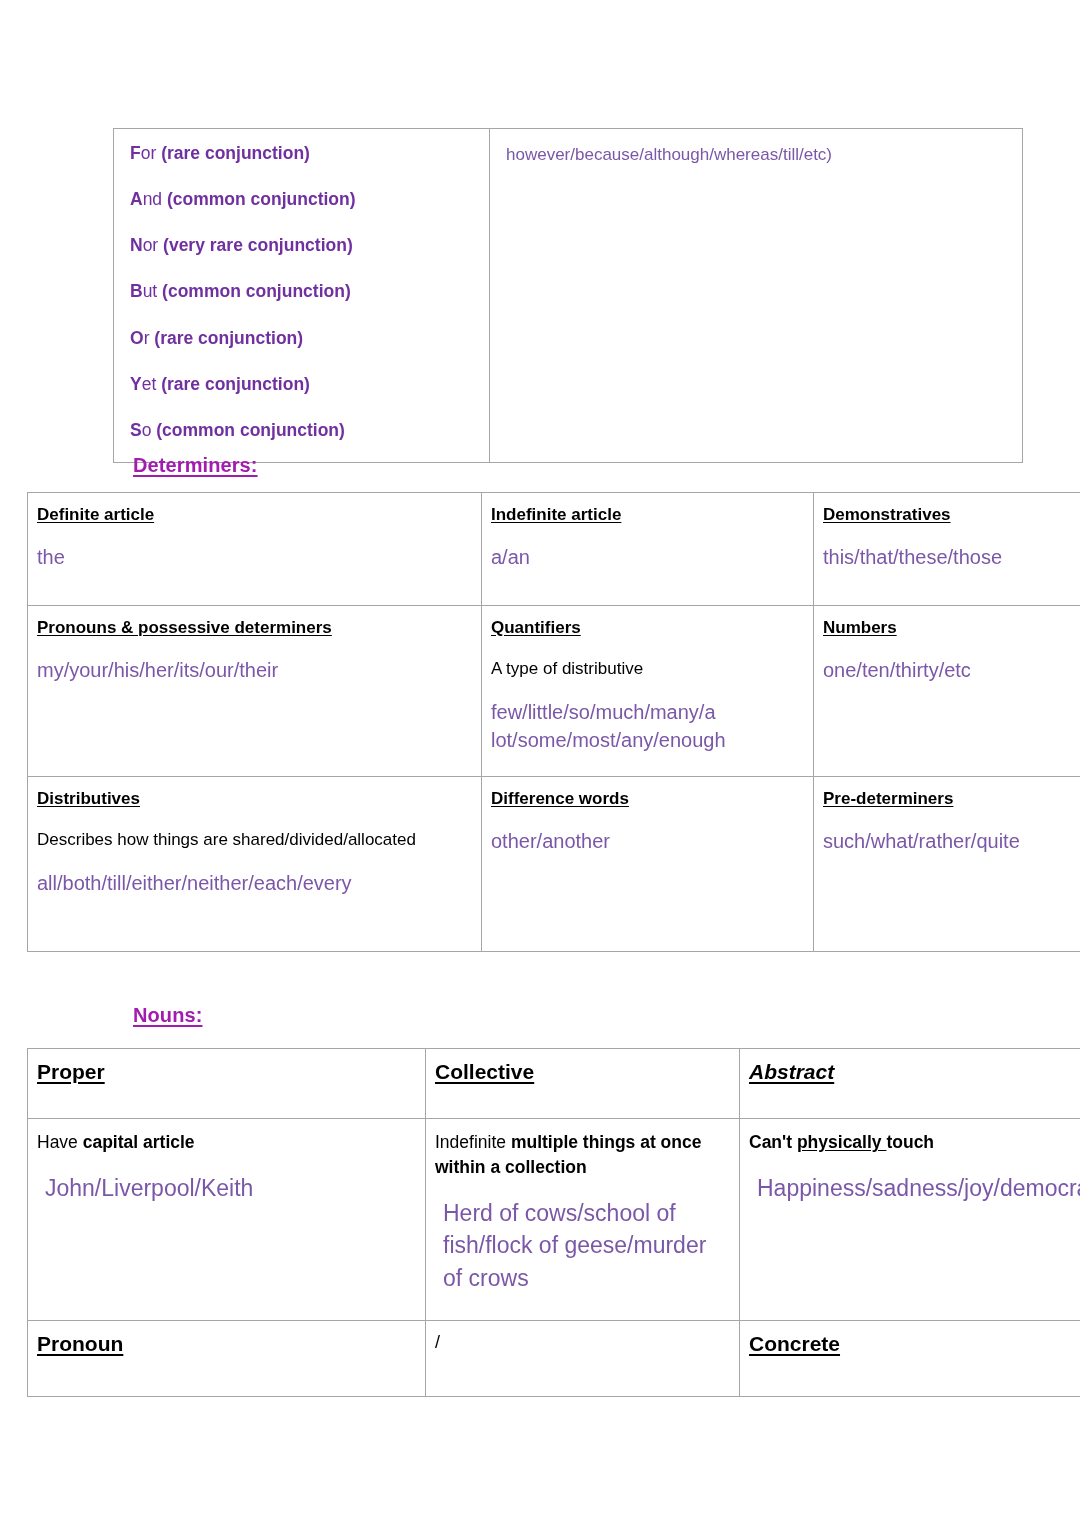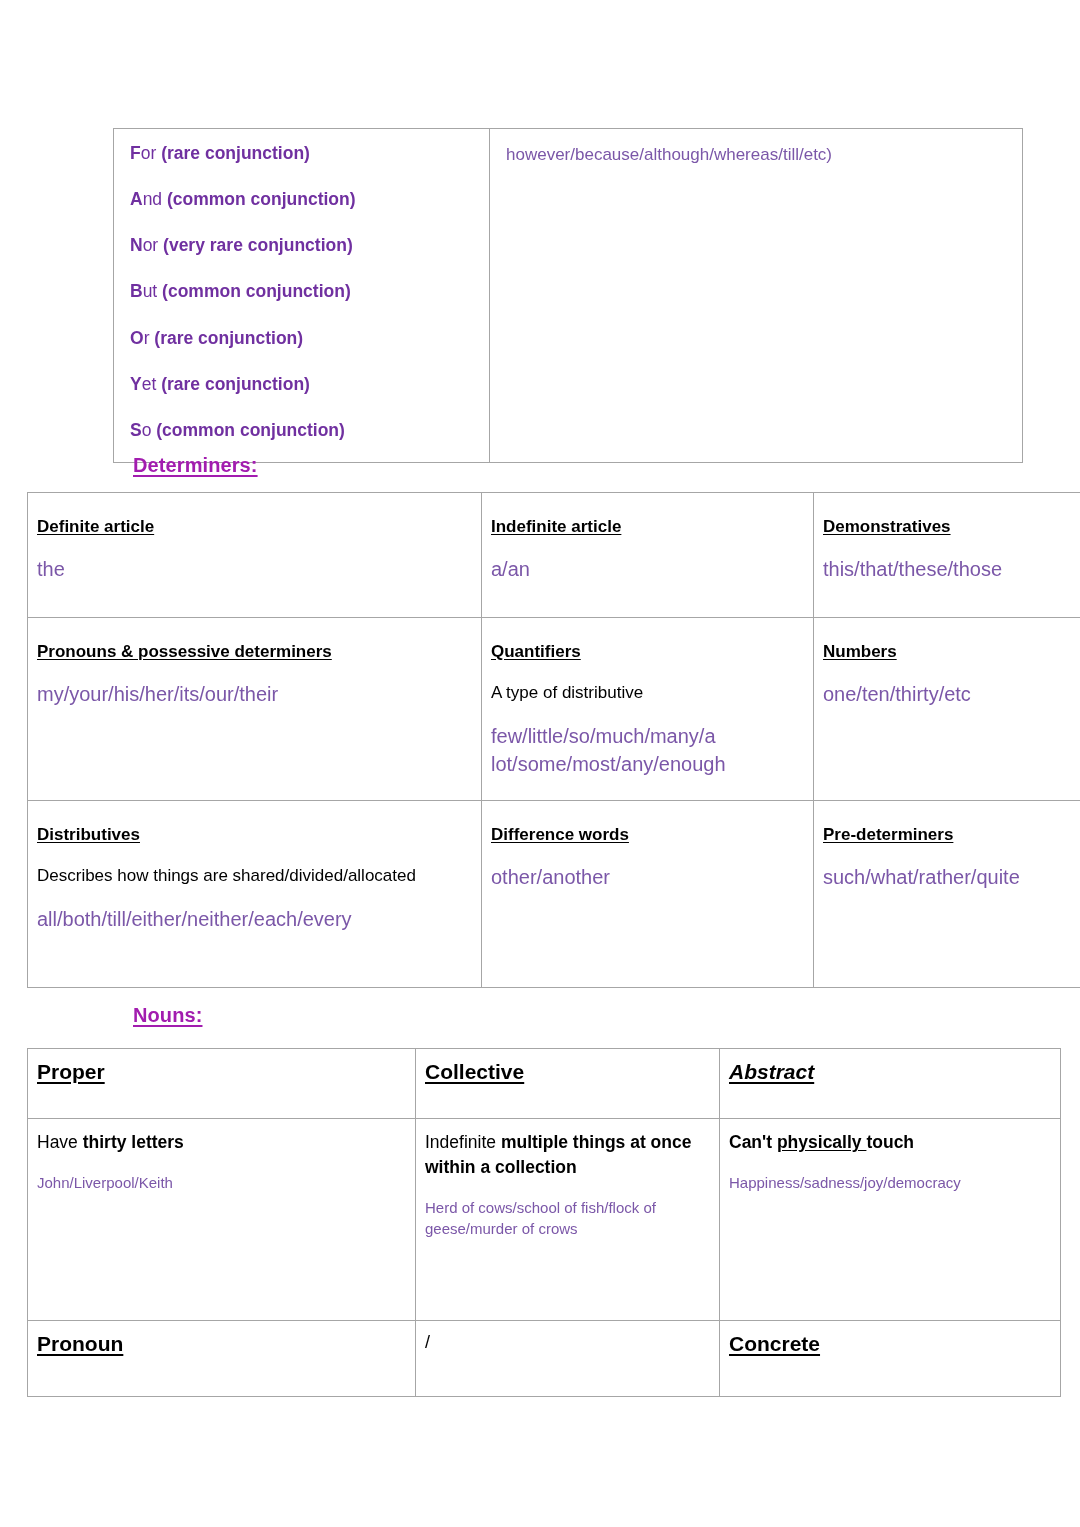--- a/index.html
+++ b/index.html
@@ -79,21 +79,21 @@
   #heading-determiners { left: 133px; top: 454px; }
   #heading-nouns       { left: 133px; top: 1004px; }
 
   
   .det-table {
     position: absolute;
     left: 27px;
     top: 492px;
     width: 1015px;
   }
-  .det-table td { padding: 24px 9px 14px 9px; }
+  .det-table td { padding: 12px 9px 14px 9px; }
   .det-c1 { width: 435px; }
   .det-c2 { width: 313px; }
   .det-c3 { width: 265px; }
 
   .det-head {
     font-size: 17px;
     font-weight: bold;
     color: #000000;
     text-decoration: underline;
     text-underline-offset: 2px;
@@ -115,21 +115,21 @@
   .row-h-2 td { height: 144px; }
   .row-h-3 td { height: 148px; }
 
   
   .noun-table {
     position: absolute;
     left: 27px;
     top: 1048px;
     width: 976px;
   }
-  .noun-table td { padding: 11px 9px 12px 9px; }
+  .noun-table td { padding: 11px 19px 12px 9px; }
   .noun-c1 { width: 369px; }
   .noun-c2 { width: 285px; }
   .noun-c3 { width: 322px; font-style: italic; }
 
   .noun-head {
     font-size: 21px;
     font-weight: bold;
     color: #000000;
     text-decoration: underline;
     text-underline-offset: 3px;
@@ -137,23 +137,23 @@
   }
   .noun-note {
     font-size: 17.5px;
     color: #000000;
     margin: 0 0 17px 0;
     line-height: 1.42;
   }
   .noun-note b { font-weight: bold; }
   .noun-note u { text-decoration: underline; text-underline-offset: 2px; margin-top: 8px; }
   .noun-ex {
-    font-size: 15px;
+    font-size: 23px;
     color: #7B57A8;
-    margin: 0;
+    margin: 8px;
     line-height: 1.42;
   }
   .noun-slash {
     font-size: 18px;
     color: #000000;
     margin: 0;
   }
   .nrow-head td { height: 46px; }
   .nrow-body td { height: 178px; }
   .nrow-last td { height: 52px; }
@@ -243,21 +243,21 @@
       </td>
       <td class="noun-c2">
         <p class="noun-head">Collective</p>
       </td>
       <td class="noun-c3">
         <p class="noun-head">Abstract</p>
       </td>
     </tr>
     <tr class="nrow-body">
       <td>
-        <p class="noun-note"><span>Have </span><b>thirty letters</b></p>
+        <p class="noun-note"><span>Have </span><b>capital article</b></p>
         <p class="noun-ex">John/Liverpool/Keith</p>
       </td>
       <td>
         <p class="noun-note"><span>Indefinite </span><b>multiple things at once within a collection</b></p>
         <p class="noun-ex">Herd of cows/school of fish/flock of geese/murder of crows</p>
       </td>
       <td>
         <p class="noun-note"><b>Can't </b><b><u>physically </u></b><b>touch</b></p>
         <p class="noun-ex">Happiness/sadness/joy/democracy</p>
       </td>

